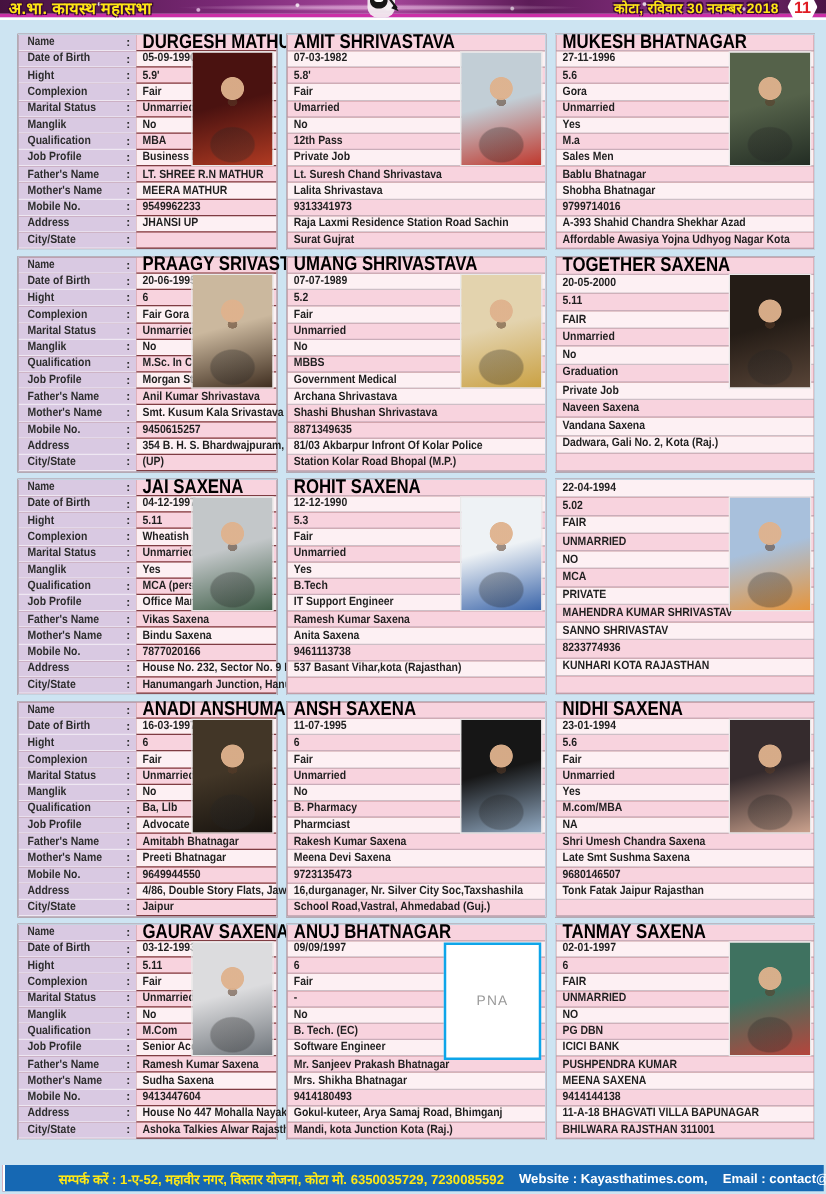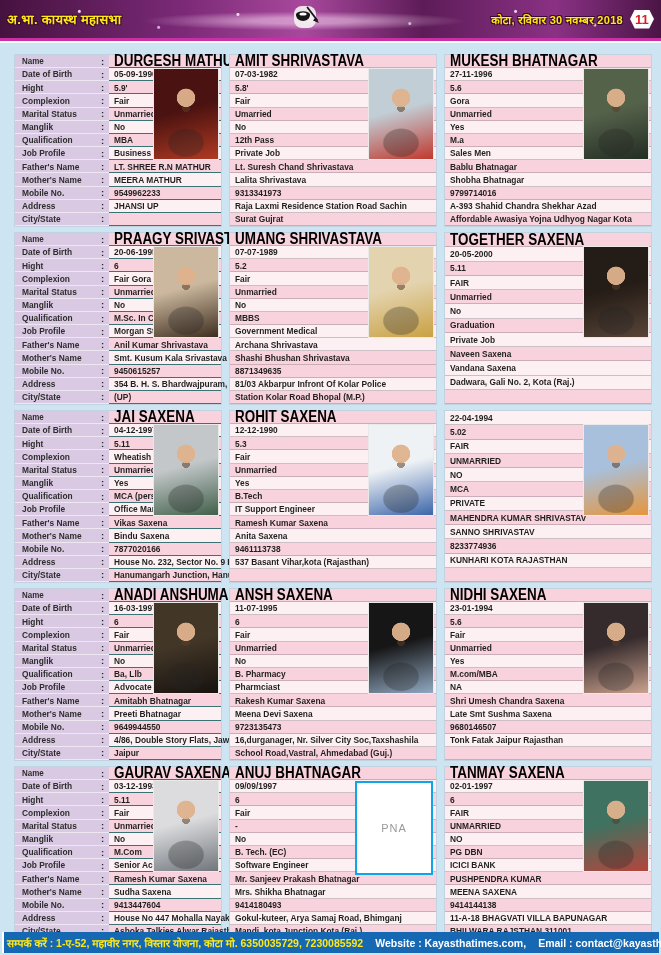--- a/index.html
+++ b/index.html
@@ -4,21 +4,21 @@
 <style>
   html,body{margin:0;padding:0;}
   body{
     width:661px;height:955px;overflow:hidden;position:relative;
     background:#cde4f2;
     font-family:"Liberation Sans", sans-serif;
     -webkit-font-smoothing:antialiased;
   }
   
   .masthead{
-    height:41px;display:flex;align-items:center;justify-content:space-between;
+    height:14px;display:flex;align-items:center;justify-content:space-between;
     padding:0 7px;box-sizing:border-box;
     background:
       radial-gradient(circle at 12% 30%, rgba(255,255,255,.85) 0 1px, transparent 2px),
       radial-gradient(circle at 24% 72%, rgba(255,225,255,.7) 0 1px, transparent 2px),
       radial-gradient(circle at 36% 38%, rgba(255,255,255,.8) 0 1px, transparent 2px),
       radial-gradient(circle at 47% 48%, rgba(255,255,255,.95) 0 2px, transparent 4px),
       radial-gradient(circle at 62% 62%, rgba(255,255,255,.6) 0 1px, transparent 2px),
       radial-gradient(circle at 78% 30%, rgba(255,255,255,.8) 0 1px, transparent 2px),
       radial-gradient(circle at 90% 66%, rgba(255,235,255,.7) 0 1px, transparent 2px),
       radial-gradient(ellipse at 46% 55%, rgba(255,225,250,.5) 0 10%, transparent 32%),
@@ -39,21 +39,21 @@
     font-size:13px;font-weight:800;
   }
   .page-body{border-top:2px solid #ffffff;}
   
   .grid{
     display:grid;grid-template-columns:repeat(3,208px);
     gap:5px 7px;padding:11px 9px 0 14px;
   }
   .card{
     position:relative;height:173px;display:flex;flex-direction:column;
-    background:#0f766e;border:1px solid #c3d2df;box-sizing:border-box;
+    background:#7f1d1d;border:1px solid #c3d2df;box-sizing:border-box;
   }
   .row{flex:1;display:flex;align-items:stretch;border-bottom:1px solid rgba(125,110,125,.38);min-height:0;}
   .row:last-child{border-bottom:none;}
   .card:not(.labeled) .row.pink{background:#f8d3de;}
   .card:not(.labeled) .row.lite{background:#fdf0f3;}
   .labeled .row.pink .val{background:#f8d3de;}
   .labeled .row.lite .val{background:#fdf0f3;}
   .lbl{flex:0 0 74px;display:flex;align-items:center;padding-left:7px;
        background:#d9c9e2;font-size:9.5px;font-weight:700;color:#2d2d2d;
        border-bottom:1px solid rgba(255,255,255,.55);margin-bottom:-1px;}
@@ -77,21 +77,21 @@
     color:#9a9a9a;font-size:11px;letter-spacing:1px;font-weight:400;}
   
   .footer{
     position:absolute;left:2px;right:2px;bottom:2px;height:21px;
     background:#1668b3;display:flex;align-items:center;
     font-size:10.5px;font-weight:700;
   }
   .cap{width:4px;align-self:stretch;background:#e01c24;}
   .cap.l{margin-right:3px;border-right:2px solid #fff;}
   .foot-mid{flex:1;display:flex;align-items:center;justify-content:center;gap:12px;white-space:nowrap;}
-  .contact{color:#ffe815;}
+  .contact{color:#ffe815;margin-left:40px;}
   .website,.email{color:#ffffff;}
 </style>
 </head>
 <body>
 
 <div class="masthead">
   <span class="org-title">अ.भा. कायस्थ महासभा</span>
   <span>
     <svg width="30" height="24" viewBox="0 0 30 24">
       <rect x="3" y="1" width="22" height="22" rx="8" fill="#f4f0f2" opacity="0.92"></rect>

